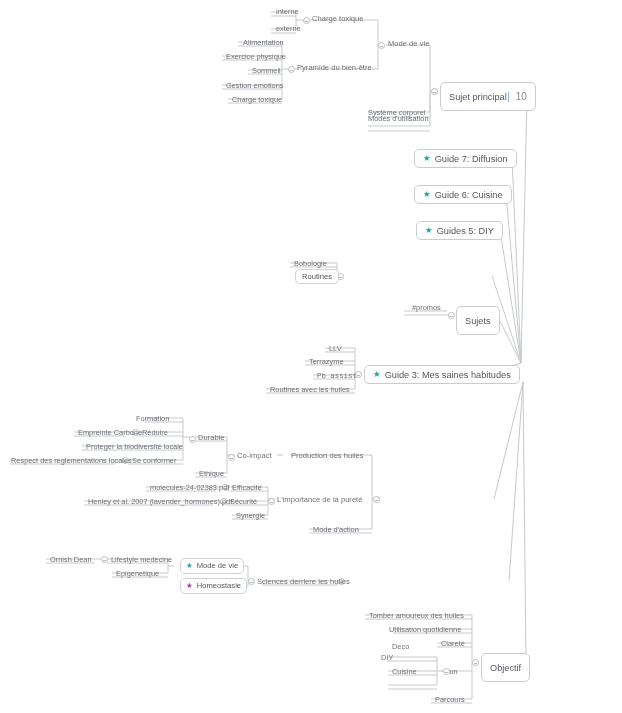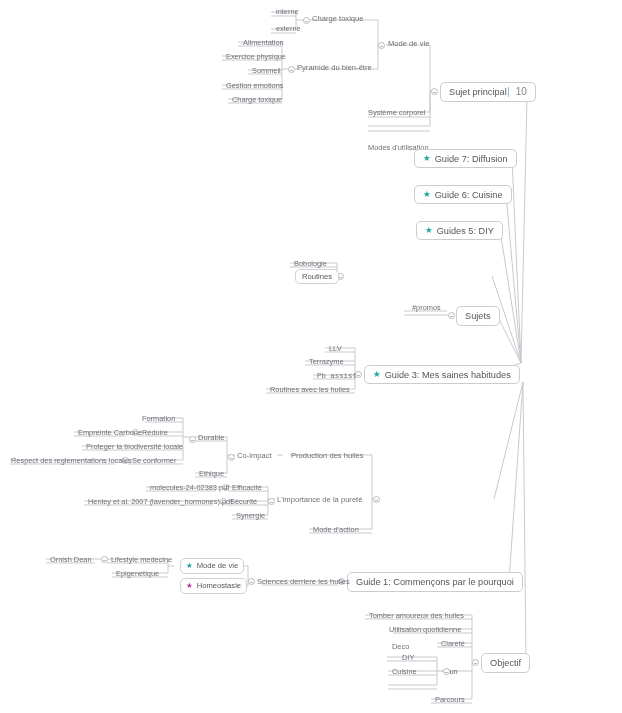--- a/index.html
+++ b/index.html
@@ -63,21 +63,21 @@
 
   .guide{
     font-size:9.2px;
     color:#53565c;
     height:19px;
     border:1px solid #c9ccd1;
     border-radius:5px;
     padding:2px 8px;
   }
   .big{
-    font-size:9.2px;height:20px;border:1px solid #c9ccd1;border-radius:5px;padding:2px 8px;
+    font-size:9.2px;height:29px;border:1px solid #c9ccd1;border-radius:5px;padding:2px 8px;
   }
 
   .star{
     display:inline-block;
     margin-right:4px;
     font-size:8.5px;
     line-height:1;
   }
   .star.teal{color:#17a79a;}
   .star.magenta{color:#b5309f;}
@@ -279,21 +279,21 @@
     <span>Sujet principal</span>
       <span class="cursor"></span>
       <span class="count">10</span>
   </div>
   <div class="toggle" style="left:431px;top:88px;"></div>
 
   <div class="mid" style="left:388px;top:39px;"><span>Mode de vie</span></div>
   <div class="toggle" style="left:378px;top:42px;"></div>
 
   <div class="leaf" style="left:368px;top:108px;"><span>Système corporel</span></div>
-  <div class="leaf" style="left:368px;top:114px;margin-top:29px;"><span>Modes d'utilisation</span></div>
+  <div class="leaf" style="left:368px;top:114px;"><span>Modes d'utilisation</span></div>
 
   <div class="mid" style="left:312px;top:14px;"><span>Charge toxique</span></div>
   <div class="toggle" style="left:303px;top:17px;"></div>
 
   <div class="mid" style="left:297px;top:63px;"><span>Pyramide du bien-être</span></div>
   <div class="toggle" style="left:288px;top:66px;"></div>
 
   <div class="leaf" style="left:276px;top:7px;"><span>interne</span></div>
   <div class="leaf" style="left:276px;top:24px;"><span>externe</span></div>
 
@@ -345,42 +345,39 @@
   <div class="toggle" style="left:268px;top:498px;"></div>
   <div class="leaf" style="left:313px;top:525px;"><span>Mode d'action</span></div>
 
   <div class="mid" style="left:237px;top:451px;"><span>Co-impact</span></div>
   <div class="toggle" style="left:228px;top:454px;"></div>
 
   <div class="mid" style="left:198px;top:433px;"><span>Durable</span></div>
   <div class="toggle" style="left:189px;top:436px;"></div>
   <div class="leaf" style="left:199px;top:469px;"><span>Ethique</span></div>
 
-  <div class="leaf" style="left:142px;top:414px;"><span>Formation</span></div>
+  <div class="leaf" style="left:136px;top:414px;"><span>Formation</span></div>
   <div class="leaf" style="left:142px;top:428px;"><span>Réduire</span></div>
   <div class="toggle" style="left:132px;top:429px;"></div>
   <div class="leaf" style="left:86px;top:442px;"><span>Proteger la biodiversité locale</span></div>
   <div class="leaf" style="left:132px;top:456px;"><span>Se conformer</span></div>
   <div class="toggle" style="left:122px;top:457px;"></div>
 
   <div class="leaf" style="left:78px;top:428px;"><span>Empreinte Carbone</span></div>
   <div class="leaf" style="left:11px;top:456px;"><span>Respect des reglementations locales</span></div>
 
   <div class="leaf" style="left:232px;top:483px;"><span>Efficacité</span></div>
   <div class="toggle" style="left:222px;top:484px;"></div>
   <div class="leaf" style="left:230px;top:497px;"><span>Sécurité</span></div>
   <div class="toggle" style="left:220px;top:498px;"></div>
   <div class="leaf" style="left:236px;top:511px;"><span>Synergie</span></div>
 
   <div class="leaf" style="left:150px;top:483px;"><span>molecules-24-02383.pdf</span></div>
   <div class="leaf" style="left:88px;top:497px;"><span>Henley et al. 2007 (lavender_hormones).pdf</span></div>
 
-  <div class="node big" style="left:347px;top:572px;">
-    <span>Guide 1: Commençons par le pourquoi</span>
-  </div>
   <div class="toggle" style="left:338px;top:578px;"></div>
 
   <div class="mid" style="left:257px;top:577px;"><span>Sciences derriere les huiles</span></div>
   <div class="toggle" style="left:248px;top:578px;"></div>
 
   <div class="node" style="left:180px;top:558px;height:16px;font-size:7.6px;padding:1px 5px;">
     <span class="star teal" style="font-size:7.5px;">★</span>
     <span>Mode de vie</span>
   </div>
   <div class="node" style="left:180px;top:578px;height:16px;font-size:7.6px;padding:1px 5px;">
@@ -398,17 +395,17 @@
   </div>
   <div class="toggle" style="left:472px;top:659px;"></div>
 
   <div class="leaf" style="left:369px;top:611px;"><span>Tomber amoureux des huiles</span></div>
   <div class="leaf" style="left:389px;top:625px;"><span>Utilisation quotidienne</span></div>
   <div class="leaf" style="left:441px;top:639px;"><span>Clareté</span></div>
   <div class="leaf" style="left:445px;top:667px;"><span>Fun</span></div>
   <div class="toggle" style="left:443px;top:668px;"></div>
   <div class="leaf" style="left:435px;top:695px;"><span>Parcours</span></div>
 
-  <div class="leaf" style="left:402px;top:653px;"><span>DIY</span></div>
+  <div class="leaf" style="left:381px;top:653px;"><span>DIY</span></div>
   <div class="leaf" style="left:392px;top:667px;"><span>Cuisine</span></div>
   <div class="leaf" style="left:392px;top:642px;"><span>Deco</span></div>
 
 </div>
 
 </body></html>

